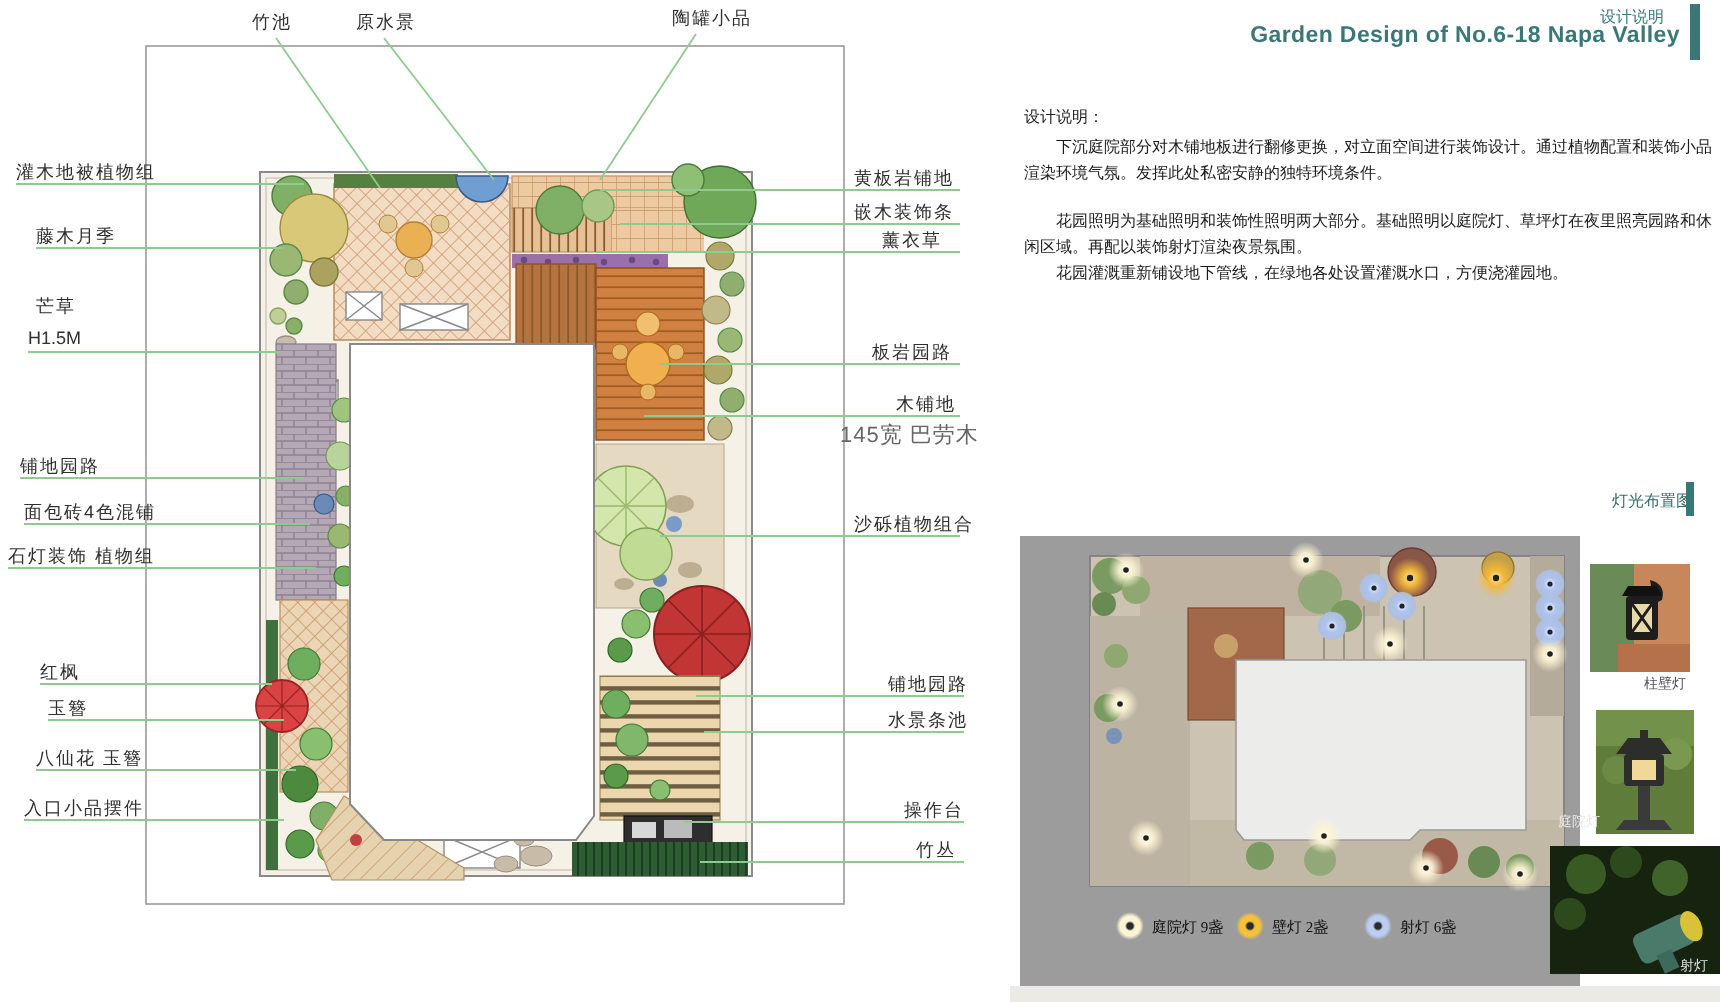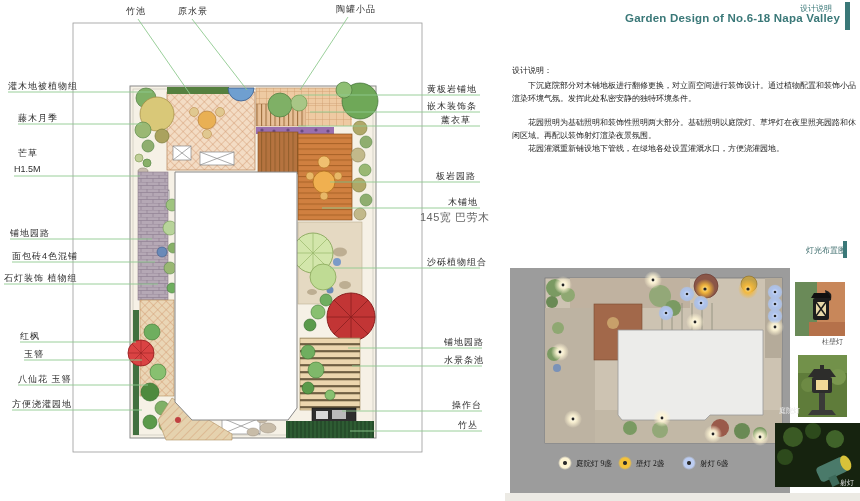--- a/index.html
+++ b/index.html
@@ -7,21 +7,21 @@
        font-family:"Liberation Sans","DejaVu Sans",sans-serif;}
   .abs{position:absolute;}
   
   .hdr-sub{font-size:8px;color:#3a7878;}
   .hdr-title{font-size:11.5px;font-weight:700;color:#3a7878;width:220px;text-align:right;letter-spacing:.2px;}
   .hdr-bar{width:5px;height:28px;background:#3a7878;}
   
   .plabel{font-size:9px;color:#2f2f2f;white-space:nowrap;letter-spacing:1px;}
   .plabel.big{font-size:11px;color:#666;letter-spacing:0.5px;}
   
-  .desc{width:344px;font-size:8px;line-height:13px;color:#1c1c1c;text-align:justify;margin-top:12px;}
+  .desc{width:344px;font-size:8px;line-height:13px;color:#1c1c1c;text-align:justify;}
   .desc .hd{margin:0 0 2px 0;font-weight:400;}
   .desc p{margin:0;text-indent:2em;}
   .desc p.gap{margin-top:11px;}
   
   .sec-label{font-size:8px;color:#3a6a6a;}
   .sec-bar{width:4px;height:17px;background:#3a7878;}
   .panel{left:510px;top:268px;width:280px;height:225px;background:#9c9c9c;}
   .gdot{width:14px;height:14px;border-radius:50%;position:absolute;}
   .gdot.cream{background:radial-gradient(circle,#2a2a2a 0 1.5px,#fdf4d4 2.5px 5px,rgba(253,244,212,0) 7px);}
   .gdot.amber{background:radial-gradient(circle,#2a2a2a 0 1.5px,#f4c23a 2.5px 5px,rgba(244,194,58,0) 7px);}
@@ -275,21 +275,21 @@
 <div class="abs plabel" style="left:8px;top:80px">灌木地被植物组</div>
 <div class="abs plabel" style="left:18px;top:112px">藤木月季</div>
 <div class="abs plabel" style="left:18px;top:147px">芒草</div>
 <div class="abs plabel" style="left:14px;top:164px;letter-spacing:0">H1.5M</div>
 <div class="abs plabel" style="left:10px;top:227px">铺地园路</div>
 <div class="abs plabel" style="left:12px;top:250px">面包砖4色混铺</div>
 <div class="abs plabel" style="left:4px;top:272px">石灯装饰  植物组</div>
 <div class="abs plabel" style="left:20px;top:330px">红枫</div>
 <div class="abs plabel" style="left:24px;top:348px">玉簪</div>
 <div class="abs plabel" style="left:18px;top:373px">八仙花  玉簪</div>
-<div class="abs plabel" style="left:12px;top:398px">方便浇灌园地</div>
+<div class="abs plabel" style="left:12px;top:398px">入口小品摆件</div>
 
 <div class="abs plabel" style="left:427px;top:83px">黄板岩铺地</div>
 <div class="abs plabel" style="left:427px;top:100px">嵌木装饰条</div>
 <div class="abs plabel" style="left:441px;top:114px">薰衣草</div>
 <div class="abs plabel" style="left:436px;top:170px">板岩园路</div>
 <div class="abs plabel" style="left:448px;top:196px">木铺地</div>
 <div class="abs plabel big" style="left:420px;top:210px">145宽  巴劳木</div>
 <div class="abs plabel" style="left:427px;top:256px">沙砾植物组合</div>
 <div class="abs plabel" style="left:444px;top:336px">铺地园路</div>
 <div class="abs plabel" style="left:444px;top:354px">水景条池</div>

